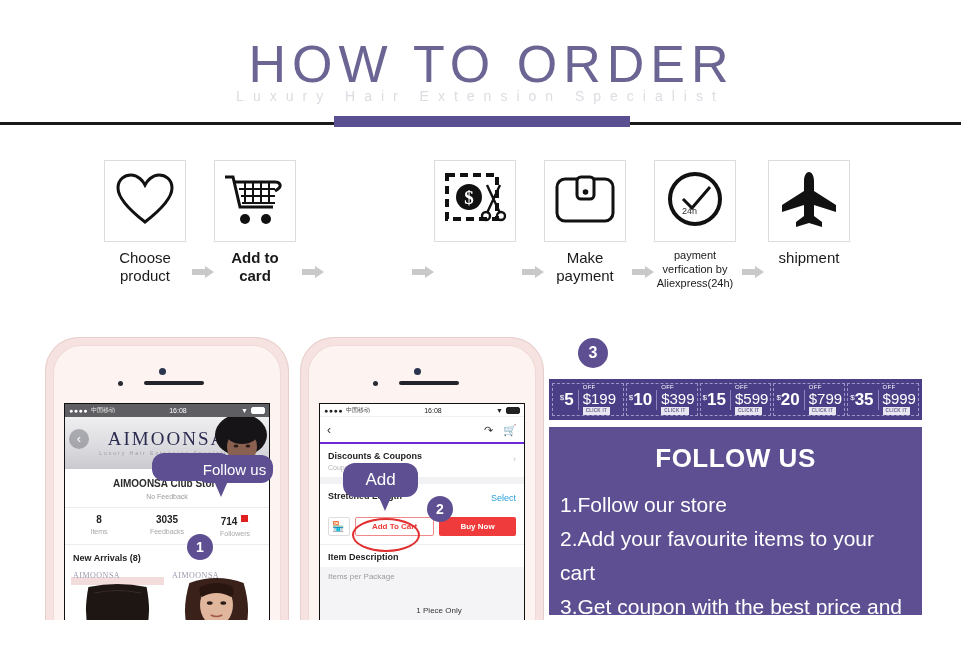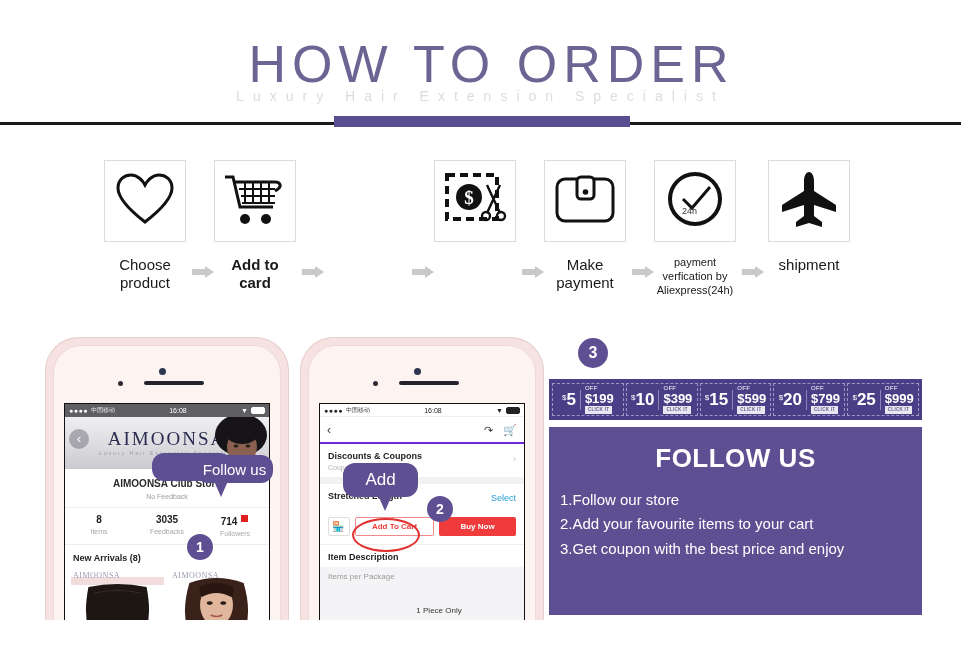--- a/index.html
+++ b/index.html
@@ -34,21 +34,21 @@
 
   
   .steps { position:absolute; left:0; top:160px; width:961px; height:140px; }
   .step { position:absolute; top:0; width:92px; text-align:center; }
   .step-box {
     width:82px; height:82px; margin:0 auto;
     border:1px solid #dcdcdc; background:#fff;
     display:flex; align-items:center; justify-content:center;
   }
   .step-label {
-    margin-top:14px; font-size:15px; color:#1a1a1a; line-height:1.18;
+    margin-top:7px; font-size:15px; color:#1a1a1a; line-height:1.18;
     font-family:"Liberation Sans", sans-serif;
   }
   .step-label.small { font-size:11px; line-height:1.25; }
   .arrow {
     position:absolute; top:106px; width:22px; height:12px;
   }
   .arrow svg { display:block; }
 
   
   .phone {
@@ -193,34 +193,34 @@
     flex:1; height:33px; margin:0 1px;
     border:1px dashed #9d96c6;
     display:flex; align-items:center; justify-content:center; gap:4px;
     color:#fff;
   }
   .c-amt { font-size:17px; font-weight:bold; line-height:1; }
   .c-amt sup { font-size:8px; vertical-align:5px; font-weight:normal; }
   .c-div { width:1px; height:20px; background:#8c84bb; }
   .c-right { display:flex; flex-direction:column; align-items:flex-start; gap:1px; }
   .c-off { font-size:6px; letter-spacing:.3px; line-height:1; }
-  .c-min { font-size:13px; font-weight:bold; line-height:1; }
+  .c-min { font-size:15px; font-weight:normal; line-height:1; }
   .c-click {
     background:#e8e6f0; color:#6a6290; font-size:4.5px; font-weight:bold;
     padding:1px 3px; letter-spacing:.3px; line-height:1.3;
   }
   .follow-panel {
     position:absolute; left:549px; top:427px; width:373px; height:188px;
     background:#5d4f91; color:#fff;
   }
   .follow-title {
     text-align:center; font-size:26px; font-weight:bold; padding-top:16px; letter-spacing:.5px;
   }
   .follow-list { padding:14px 10px 0 11px; }
-  .follow-line { font-size:15px; line-height:1.62; }
+  .follow-line { font-size:21px; line-height:1.62; }
 
   .hidden-cut { position:absolute; left:0; top:620px; width:961px; height:38px; background:#fff; z-index:40; }
 </style>
 </head>
 <body>
 
 <div class="page">
 
   <div class="header">
     <div class="title">HOW TO ORDER</div>
@@ -547,21 +547,21 @@
     <div class="coupon">
       <div class="c-amt"><sup>$</sup><span>20</span></div>
       <div class="c-div"></div>
       <div class="c-right">
         <div class="c-off">OFF</div>
         <div class="c-min">$799</div>
         <div class="c-click">CLICK IT</div>
       </div>
     </div>
     <div class="coupon">
-      <div class="c-amt"><sup>$</sup><span>25</span></div>
+      <div class="c-amt"><sup>$</sup><span>35</span></div>
       <div class="c-div"></div>
       <div class="c-right">
         <div class="c-off">OFF</div>
         <div class="c-min">$999</div>
         <div class="c-click">CLICK IT</div>
       </div>
     </div>
   </div>
 
   <div class="follow-panel">

